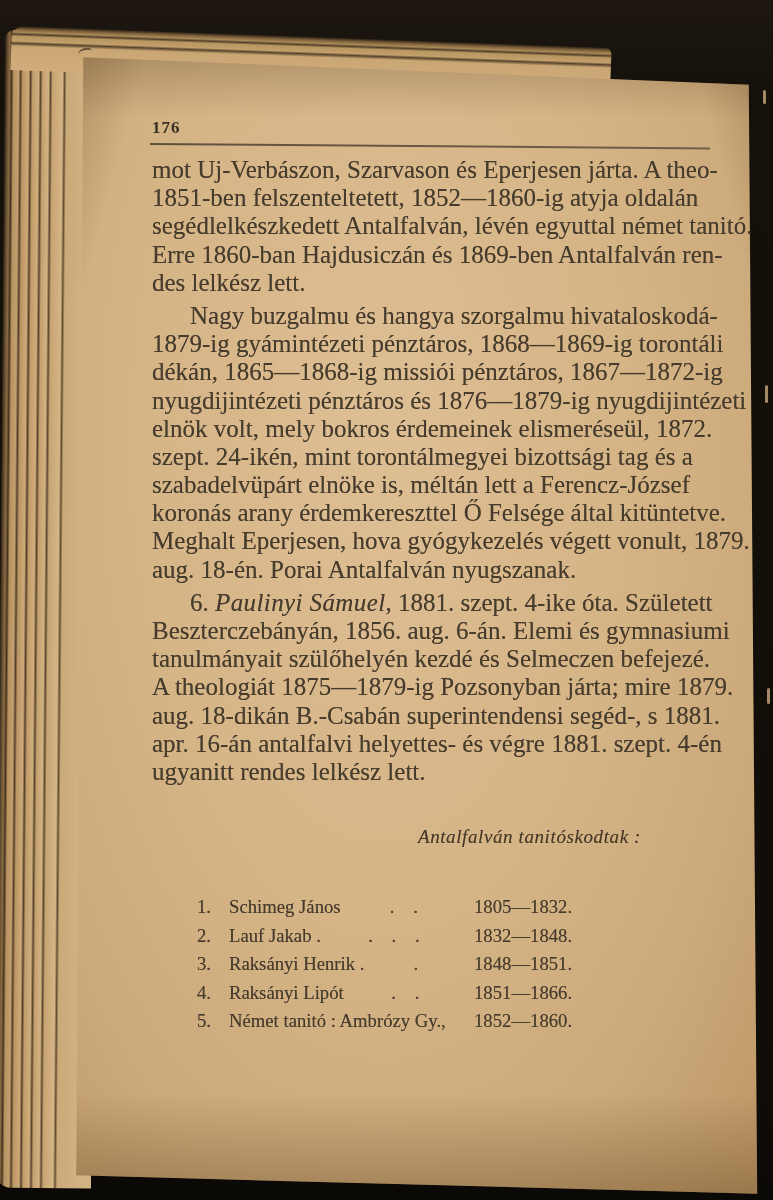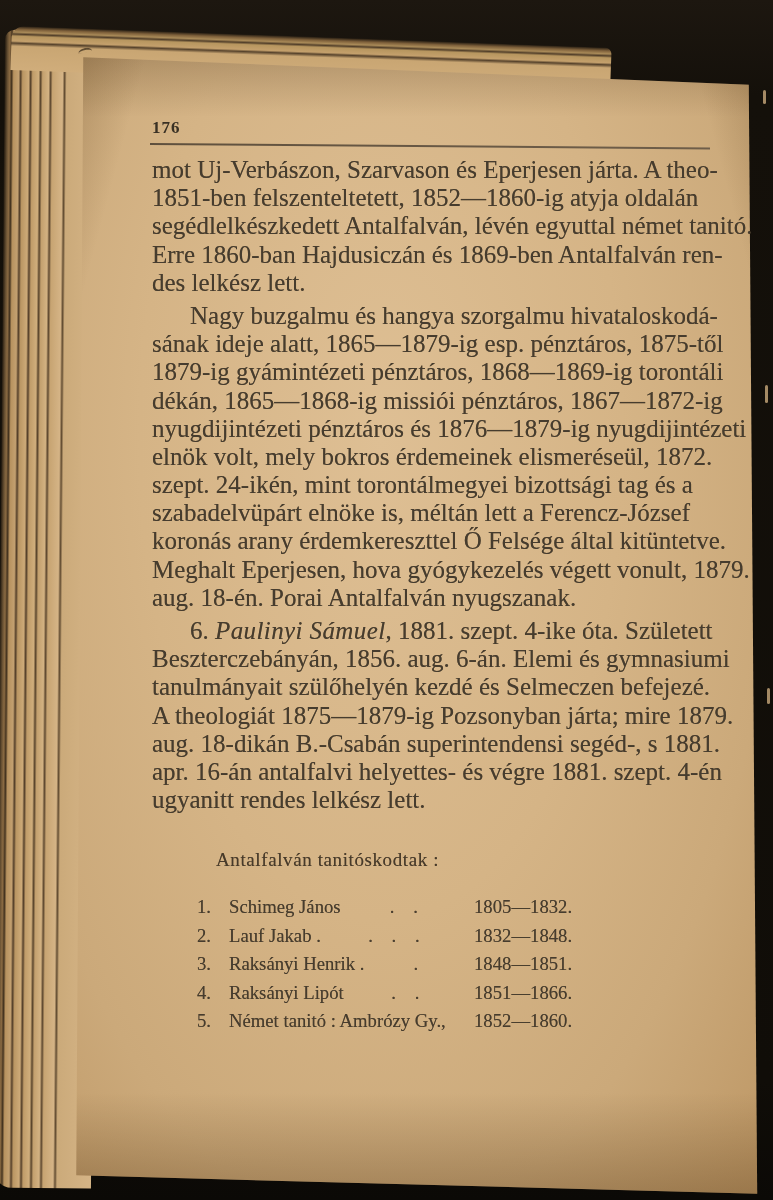--- a/index.html
+++ b/index.html
@@ -55,22 +55,22 @@
     font-size:25px;line-height:28.2px;
     text-shadow:0 0 .5px rgba(64,50,30,.55);}
   .para{margin:0;}
   .para + .para{margin-top:5px;}
   .line{white-space:nowrap;height:28.2px;}
   .jline{text-align:justify;text-align-last:justify;}
   .lline{text-align:left;}
   .para.indent .line:first-child{padding-left:38px;}
   .it{font-style:italic;letter-spacing:.4px;}
 
-  .heading{position:absolute;left:152px;top:849px;width:489px;padding-left:64px;
-    text-align:left;font-size:19px;letter-spacing:.6px;
+  .heading{position:absolute;left:152px;top:826px;width:489px;padding-left:64px;
+    text-align:right;font-style:italic;font-size:19px;letter-spacing:.6px;
     color:#473a2a;text-shadow:0 0 .5px rgba(64,50,30,.5);}
 
   .list{position:absolute;left:197px;top:896px;width:405px;font-size:18.7px;
     color:var(--ink);text-shadow:0 0 .5px rgba(64,50,30,.55);}
   .row{display:flex;align-items:baseline;height:28.6px;}
   .num{width:32px;flex:none;}
   .tname{flex:none;}
   .dots{flex:1;text-align:center;letter-spacing:7px;color:#4a3f30;}
   .years{width:128px;flex:none;text-align:left;}
 
@@ -101,21 +101,20 @@
     <div class="textblock" id="textblock">
         <div class="para">
           <div class="line jline">mot Uj-Verbászon, Szarvason és Eperjesen járta. A theo-</div>
           <div class="line jline">1851-ben felszenteltetett, 1852—1860-ig atyja oldalán</div>
           <div class="line jline">segédlelkészkedett Antalfalván, lévén egyuttal német tanitó.</div>
           <div class="line jline">Erre 1860-ban Hajdusiczán és 1869-ben Antalfalván ren-</div>
           <div class="line lline">des lelkész lett.</div>
         </div>
         <div class="para indent">
           <div class="line jline">Nagy buzgalmu és hangya szorgalmu hivataloskodá-</div>
-          <div class="line jline">sának ideje alatt, 1865—1879-ig esp. pénztáros, 1875-től</div>
           <div class="line jline">1879-ig gyámintézeti pénztáros, 1868—1869-ig torontáli</div>
           <div class="line jline">dékán, 1865—1868-ig missiói pénztáros, 1867—1872-ig</div>
           <div class="line jline">nyugdijintézeti pénztáros és 1876—1879-ig nyugdijintézeti</div>
           <div class="line jline">elnök volt, mely bokros érdemeinek elismeréseül, 1872.</div>
           <div class="line jline">szept. 24-ikén, mint torontálmegyei bizottsági tag és a</div>
           <div class="line jline">szabadelvüpárt elnöke is, méltán lett a Ferencz-József</div>
           <div class="line jline">koronás arany érdemkereszttel Ő Felsége által kitüntetve.</div>
           <div class="line jline">Meghalt Eperjesen, hova gyógykezelés végett vonult, 1879.</div>
           <div class="line lline">aug. 18-én. Porai Antalfalván nyugszanak.</div>
         </div>

